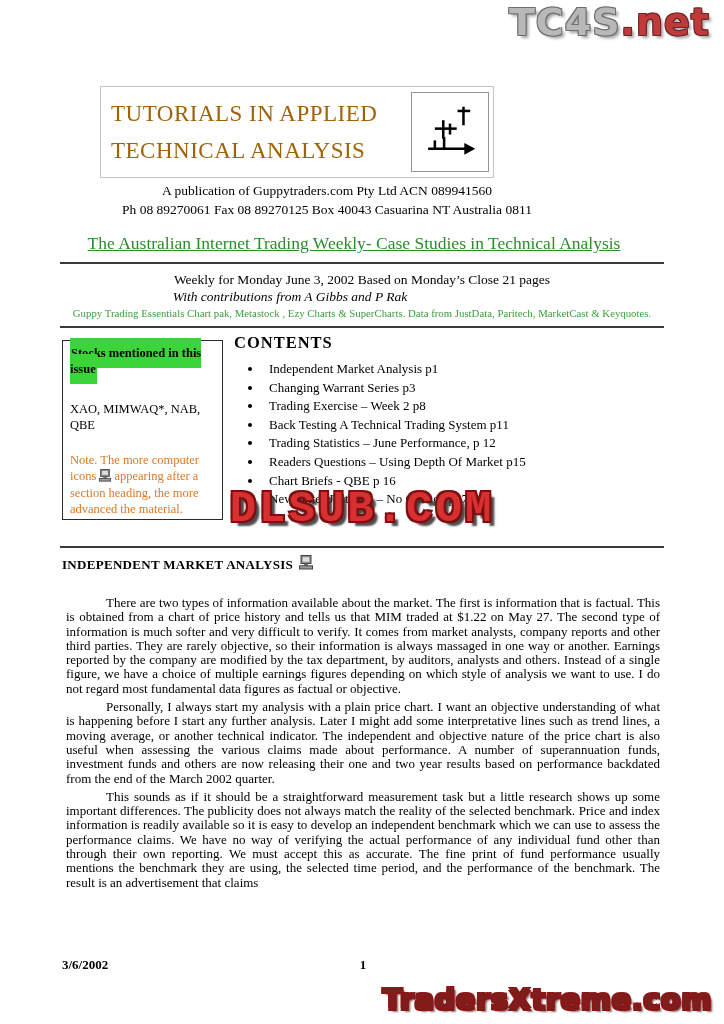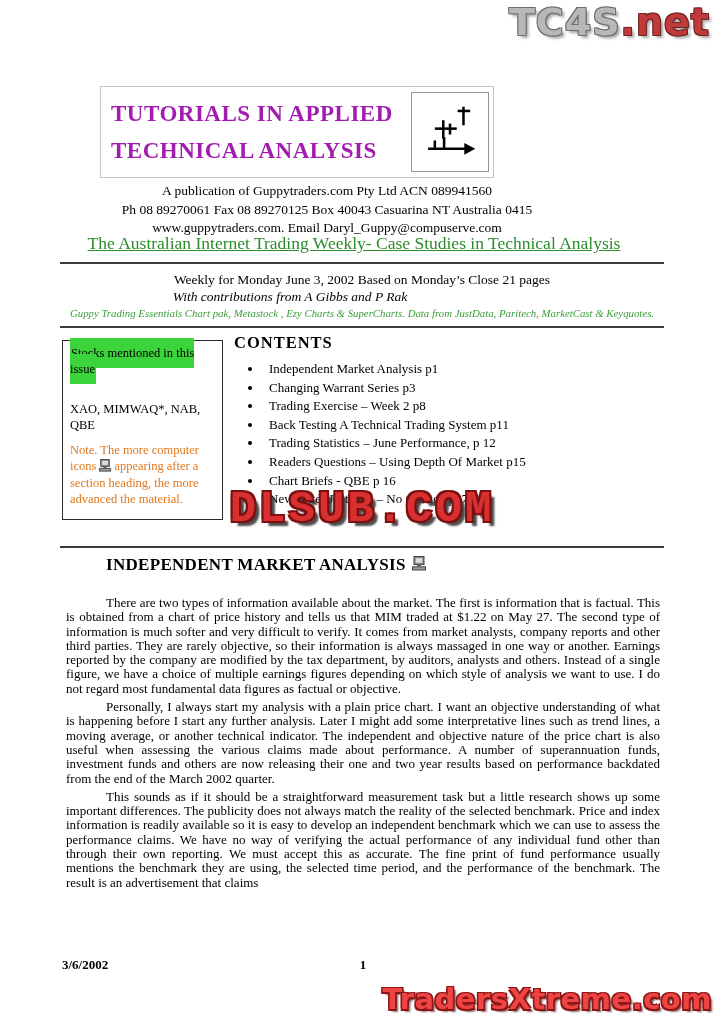--- a/index.html
+++ b/index.html
@@ -32,33 +32,33 @@
     font-family: Liberation Mono, monospace; font-weight: bold;
     font-size: 44px; letter-spacing: 3px; white-space: nowrap;
     color: #d83030;
     text-shadow: -2px -2px 0 #7a1010, 2px -2px 0 #7a1010, -2px 2px 0 #7a1010, 2px 2px 0 #7a1010, 5px 5px 2px rgba(45,45,45,.85);
     z-index: 30;
   }
   .txtreme {
     position: absolute; top: 982px; right: 12px;
     font-family: "DejaVu Sans", sans-serif; font-weight: bold;
     font-size: 29px; letter-spacing: 0.5px; white-space: nowrap;
-    color: #ef4444;
+    color: #7f1d1d;
     text-shadow: -1.5px -1.5px 0 #8c1616, 1.5px -1.5px 0 #8c1616, -1.5px 1.5px 0 #8c1616, 1.5px 1.5px 0 #8c1616, 3px 3px 2px rgba(60,10,10,.6);
   }
 
   
   .masthead {
     position: absolute; left: 100px; top: 86px; width: 394px; height: 92px;
     border: 1px solid #c4c4c4;
     display: flex; align-items: center; justify-content: space-between;
     padding: 0 4px 0 10px; background: #fff;
   }
   .masthead-title {
-    color: #a21caf; font-weight: bold; font-size: 23px;
+    color: #a16207; font-weight: normal; font-size: 23px;
     line-height: 37px; letter-spacing: 0.5px; white-space: nowrap;
   }
   .logo-box {
     width: 78px; height: 80px; border: 1px solid #979797;
     display: flex; align-items: center; justify-content: center;
     background: #fff; flex: 0 0 auto;
   }
   .pub-lines {
     position: absolute; left: 0; top: 182px; width: 654px;
     text-align: center; font-size: 13.5px; line-height: 18.5px;
@@ -76,47 +76,47 @@
   .issue-date {
     position: absolute; left: 0; top: 272px; width: 724px;
     text-align: center; font-size: 13.5px;
   }
   .contributors {
     position: absolute; left: 0; top: 289px; width: 580px;
     text-align: center; font-size: 13.5px; font-style: italic;
   }
   .tools-line {
     position: absolute; left: 0; top: 307px; width: 724px;
-    text-align: center; font-size: 10.8px; font-style: italic; color: #3a9e3a;
+    text-align: center; font-size: 10.8px; color: #3a9e3a;
   }
 
   
   .sidebar-box {
     position: absolute; left: 62px; top: 340px; width: 161px; height: 180px;
     border: 1px solid #2a2a2a; padding: 5px 7px;
     font-size: 12.5px; line-height: 15.5px; background: #fff;
   }
   .sidebar-heading {
-    font-weight: normal; background: #3bd43b; color: #000;
+    font-weight: bold; background: #3bd43b; color: #000;
     display: inline; padding: 8px 1px;
   }
   .sidebar-stocks { margin-top: 25px; }
-  .sidebar-note { margin-top: 10px; color: #e07820; }
+  .sidebar-note { margin-top: 20px; color: #e07820; }
   .mini-icon { display: inline-block; vertical-align: -2px; margin: 0 2px; }
 
   
   .contents { position: absolute; left: 234px; top: 333px; width: 432px; }
   .contents-heading { font-weight: bold; font-size: 16.5px; letter-spacing: 1px; }
   .contents ul { margin: 7px 0 0 0; padding-left: 29px; }
   .contents li { font-size: 13px; line-height: 18.6px; padding-left: 6px; }
 
   
   .article-heading {
     position: absolute; left: 62px; top: 555px;
-    font-weight: bold; font-size: 17px; letter-spacing: 0.3px; margin-left: 44px;
+    font-weight: bold; font-size: 13px; letter-spacing: 0.3px;
   }
   .article-heading .mini-icon { vertical-align: -1px; margin-left: 5px; }
   .body-text {
     position: absolute; left: 62px; top: 592px; width: 602px;
     text-align: justify; font-size: 13px; line-height: 14.3px;
   }
   .body-text p { margin: 4px; text-indent: 40px; }
 
   
   .footer { position: absolute; left: 62px; top: 957px; width: 602px; font-weight: bold; font-size: 13px; }
@@ -147,22 +147,21 @@
           <line x1="20" y1="48" x2="20" y2="58"></line>
           <line x1="31" y1="44" x2="31" y2="58"></line>
         </g>
         <polygon points="55,51 68,58 55,65" fill="#000"></polygon>
       </svg>
     </div>
   </div>
 
   <div class="pub-lines">
     <div>A publication of Guppytraders.com Pty Ltd ACN 089941560</div>
-    <div>Ph 08 89270061  Fax 08 89270125  Box 40043 Casuarina NT Australia  0415</div>
-    <div>www.guppytraders.com.  Email  Daryl_Guppy@compuserve.com</div>
+    <div>Ph 08 89270061  Fax 08 89270125  Box 40043 Casuarina NT Australia  0811</div>
   </div>
 
   <div class="subtitle">The Australian Internet Trading Weekly- Case Studies in Technical Analysis</div>
 
   <div class="rule rule1"></div>
 
   <div class="issue-date">Weekly for Monday June 3, 2002 Based on Monday’s Close 21 pages</div>
   <div class="contributors">With contributions from A Gibbs and P Rak</div>
   <div class="tools-line">Guppy Trading Essentials Chart pak, Metastock , Ezy Charts &amp; SuperCharts. Data from JustData, Paritech, MarketCast &amp; Keyquotes.</div>
 

